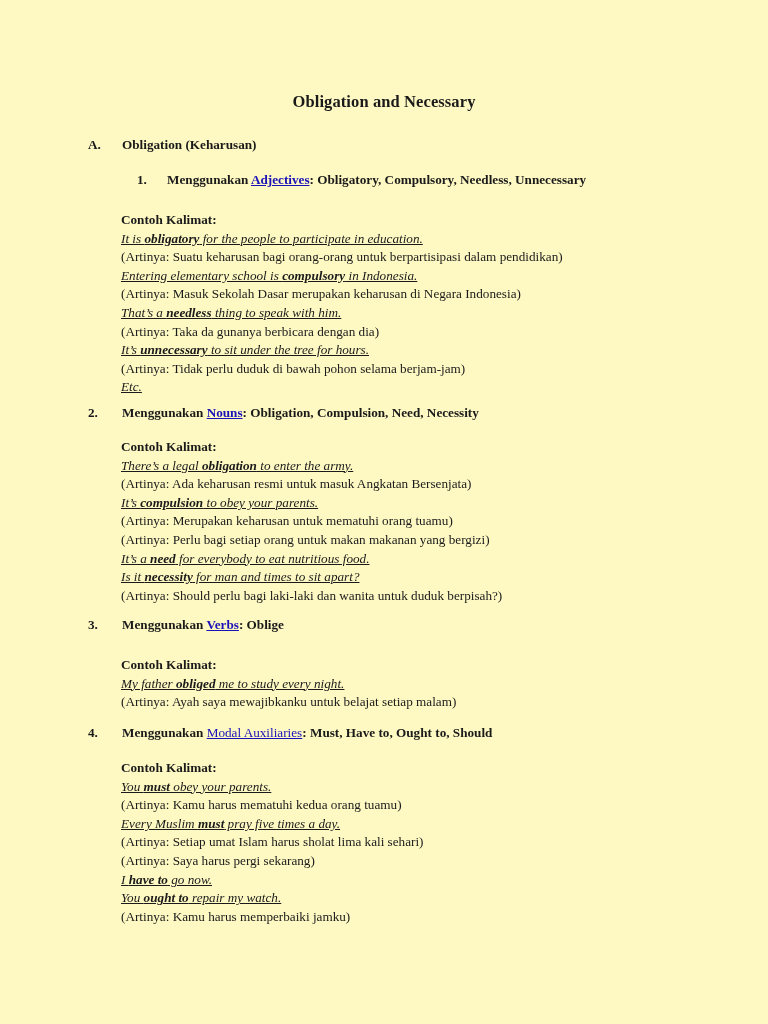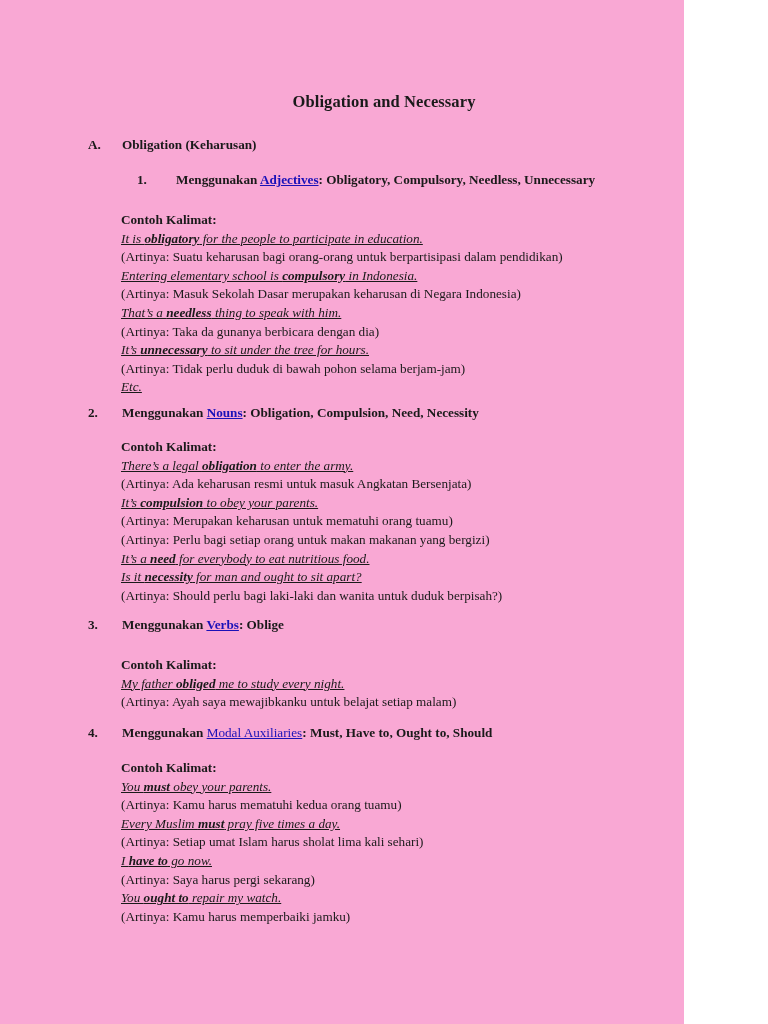--- a/index.html
+++ b/index.html
@@ -13,23 +13,23 @@
     height: 1024px;
     position: relative;
     font-family: "Liberation Serif", "DejaVu Serif", serif;
     color: #1a1a1a;
     overflow: hidden;
   }
 
   .page {
     position: absolute;
     left: 0; top: 0;
-    width: 684px;
+    width: 768px;
     height: 1024px;
-    background: #f9a8d4;
+    background: #fef9c3;
   }
 
   
   .doc-title {
     position: absolute;
     left: 0;
     top: 92px;
     width: 768px;
     text-align: center;
     font-size: 16.5px;
@@ -57,21 +57,21 @@
     display: inline-block;
     font-weight: bold;
   }
 
   
   .lvl-a { left: 88px; }
   .lvl-a .htext { margin-left: 34px; }
 
   
   .lvl-1i { left: 137px; }
-  .lvl-1i .htext { margin-left: 39px; }
+  .lvl-1i .htext { margin-left: 30px; }
 
   
   .lvl-n { left: 88px; }
   .lvl-n .htext { margin-left: 34px; }
 
   a.xref, .xref {
     color: #1a11b8;
     text-decoration: underline;
     text-underline-offset: 1px;
   }
@@ -132,36 +132,36 @@
       </div>
       <div class="head-row lvl-n" style="top: 404px;"><span class="marker">2.</span><span class="htext"><span>Menggunakan </span><a class="xref" href="#" style="color: rgb(26, 17, 184);">Nouns</a><span>: Obligation, Compulsion, Need, Necessity</span></span></div>
       <div class="block" style="top: 438px;">
         <div class="blk-title">Contoh Kalimat:</div>
         <div class="line en"><span>There’s a legal </span><b>obligation</b><span> to enter the army.</span></div>
         <div class="line id">(Artinya: Ada keharusan resmi untuk masuk Angkatan Bersenjata)</div>
         <div class="line en"><span>It’s </span><b>compulsion</b><span> to obey your parents.</span></div>
         <div class="line id">(Artinya: Merupakan keharusan untuk mematuhi orang tuamu)</div>
         <div class="line id">(Artinya: Perlu bagi setiap orang untuk makan makanan yang bergizi)</div>
         <div class="line en"><span>It’s a </span><b>need</b><span> for everybody to eat nutritious food.</span></div>
-        <div class="line en"><span>Is it </span><b>necessity</b><span> for man and ought to sit apart?</span></div>
+        <div class="line en"><span>Is it </span><b>necessity</b><span> for man and times to sit apart?</span></div>
         <div class="line id">(Artinya: Should perlu bagi laki-laki dan wanita untuk duduk berpisah?)</div>
       </div>
       <div class="head-row lvl-n" style="top: 616px;"><span class="marker">3.</span><span class="htext"><span>Menggunakan </span><a class="xref" href="#" style="color: rgb(26, 17, 184); text-align: center;">Verbs</a><span>: Oblige</span></span></div>
       <div class="block" style="top: 656px;">
         <div class="blk-title">Contoh Kalimat:</div>
         <div class="line en"><span>My father </span><b>obliged</b><span> me to study every night.</span></div>
         <div class="line id">(Artinya: Ayah saya mewajibkanku untuk belajat setiap malam)</div>
       </div>
       <div class="head-row lvl-n" style="top: 724px;"><span class="marker">4.</span><span class="htext"><span>Menggunakan </span><a class="xref normalwt" href="#" style="color: rgb(26, 17, 184);">Modal Auxiliaries</a><span>: Must, Have to, Ought to, Should</span></span></div>
       <div class="block" style="top: 759px;">
         <div class="blk-title">Contoh Kalimat:</div>
         <div class="line en"><span>You </span><b>must</b><span> obey your parents.</span></div>
         <div class="line id">(Artinya: Kamu harus mematuhi kedua orang tuamu)</div>
         <div class="line en"><span>Every Muslim </span><b>must</b><span> pray five times a day.</span></div>
         <div class="line id">(Artinya: Setiap umat Islam harus sholat lima kali sehari)</div>
+        <div class="line id">(Artinya: Saya harus pergi sekarang)</div>
         <div class="line en"><span>I </span><b>have to</b><span> go now.</span></div>
-        <div class="line id">(Artinya: Saya harus pergi sekarang)</div>
         <div class="line en"><span>You </span><b>ought to</b><span> repair my watch.</span></div>
         <div class="line id">(Artinya: Kamu harus memperbaiki jamku)</div>
       </div>
     </div>
 
 </div>
 
 </body></html>

